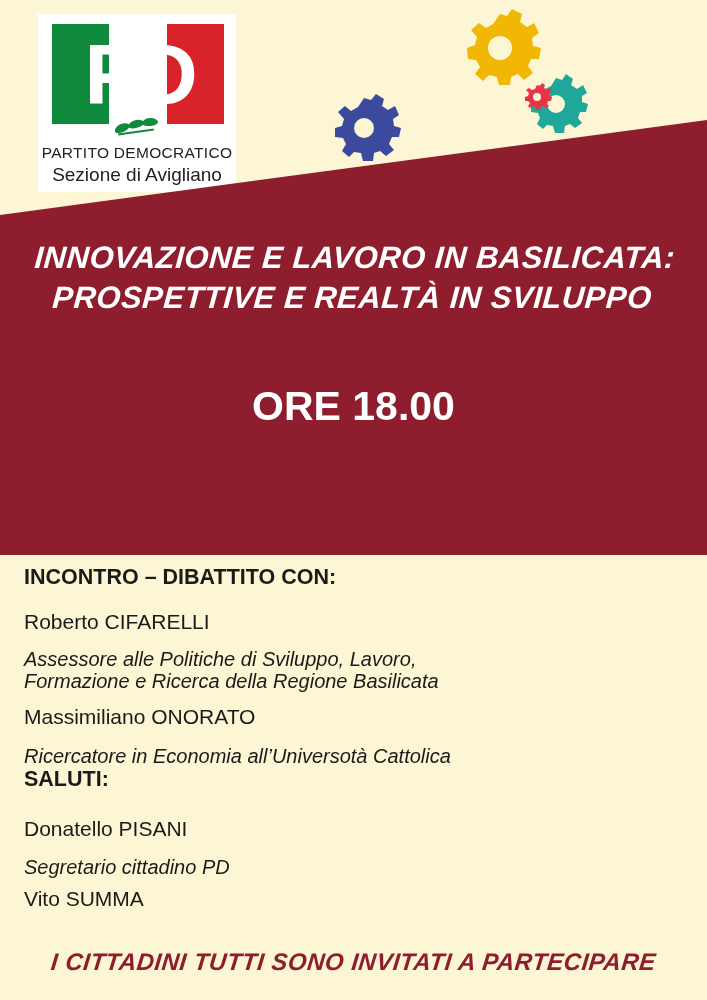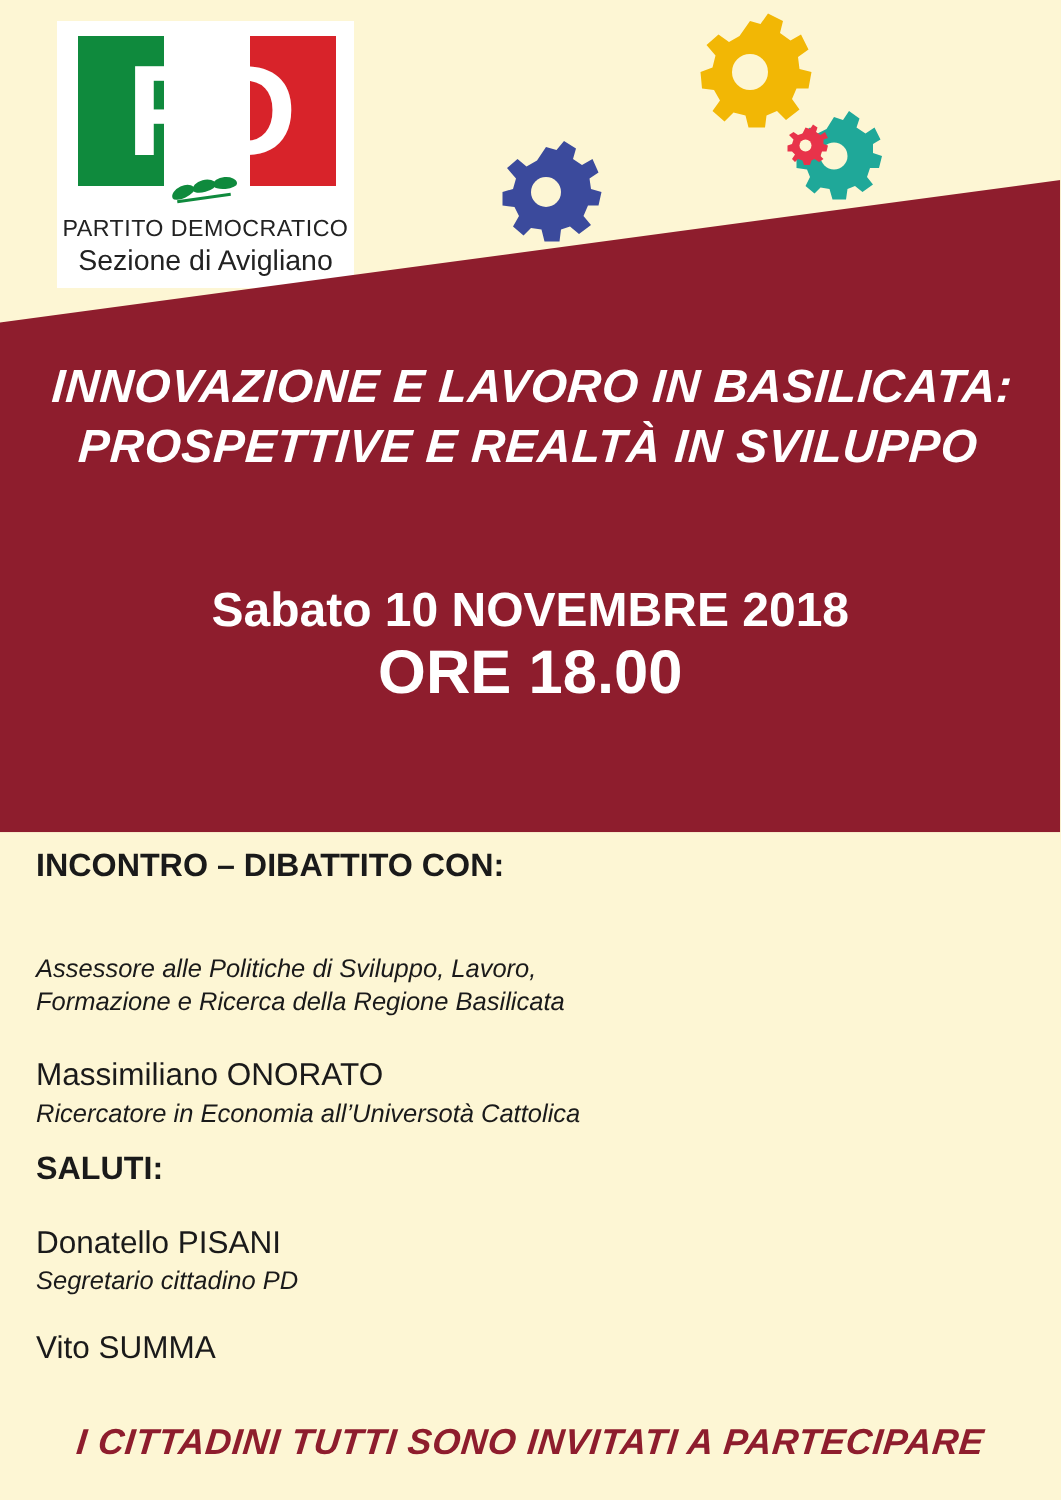--- a/index.html
+++ b/index.html
@@ -99,21 +99,21 @@
     position:absolute;left:0;top:555px;width:707px;height:521px;
     background:#fdf6d4;
   }
   .sec-head{
     position:absolute;font-weight:bold;font-size:21.5px;color:#1a1a1a;
   }
   .name{
     position:absolute;font-size:21px;color:#1a1a1a;
   }
   .role{
-    position:absolute;font-size:17px;font-style:italic;color:#1a1a1a;line-height:22px;
+    position:absolute;font-size:20px;font-style:italic;color:#1a1a1a;line-height:22px;margin-top:13px;
   }
   .footer{
     position:absolute;left:0;top:948px;width:707px;text-align:center;
     color:#8e1d2d;font-weight:bold;font-style:italic;font-size:24px;
     letter-spacing:.5px;
     transform:skewX(-6deg);
   }
   .top-gears{position:absolute;left:0;top:0;width:707px;height:200px;}
 </style>
 </head>
@@ -164,29 +164,29 @@
   </div>
 
   <div class="maroon"></div>
 
   <div class="title">
     <div>INNOVAZIONE E LAVORO IN BASILICATA:</div>
     <div>PROSPETTIVE E REALTÀ IN SVILUPPO</div>
   </div>
 
   <div class="date">
-    <div>Sabato 10 NOVEMBRE 2018</div>
     <div class="small">ORE 18.00</div>
   </div>
 
 
   <div class="bottom">
 
     <div class="sec-head" style="left:24px;top:10px;">INCONTRO – DIBATTITO CON:</div>
 
+    <div class="name" style="left:24px;top:55px;">Roberto CIFARELLI</div>
     <div class="role" style="left:24px;top:80px;white-space:pre-line;">Assessore alle Politiche di Sviluppo, Lavoro,
 Formazione e Ricerca della Regione Basilicata</div>
 
     <div class="name" style="left:24px;top:150px;">Massimiliano ONORATO</div>
     <div class="role" style="left:24px;top:177px;white-space:pre-line;">Ricercatore in Economia all’Universotà Cattolica</div>
 
     <div class="sec-head" style="left:24px;top:212px;">SALUTI:</div>
 
     <div class="name" style="left:24px;top:262px;">Donatello PISANI</div>
     <div class="role" style="left:24px;top:288px;">Segretario cittadino PD</div>

